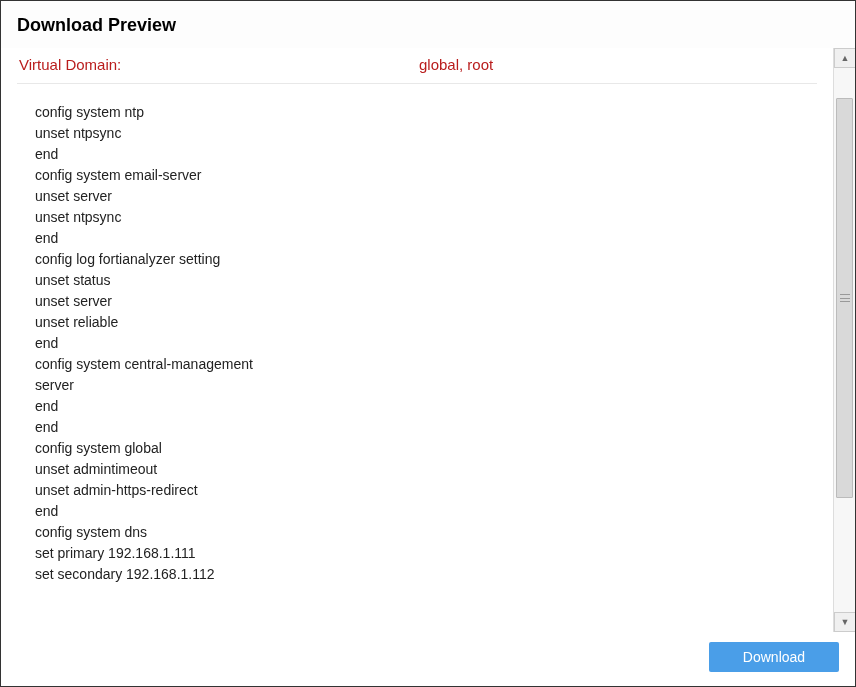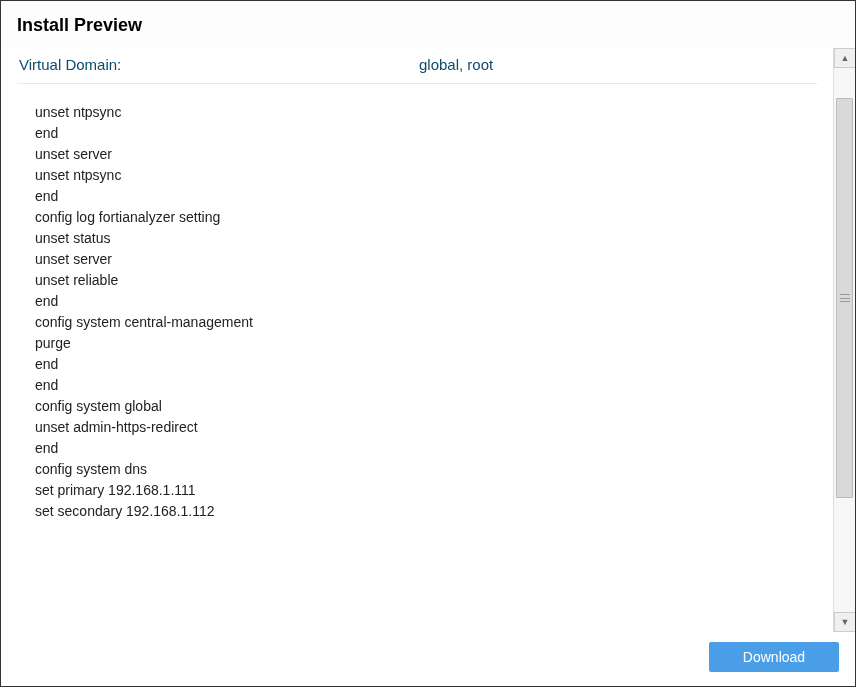--- a/index.html
+++ b/index.html
@@ -42,21 +42,21 @@
       top: 0;
       bottom: 0;
       overflow: hidden;
       padding: 0 16px;
     }
     .vdom-row {
       display: flex;
       padding: 8px 2px 10px 2px;
       border-bottom: 1px solid #e8e8e8;
       font-size: 15px;
-      color: #0c4a6e;
+      color: #b91c1c;
     }
     .vdom-label {
       width: 400px;
     }
     .vdom-value {
       flex: 1;
     }
     .config-lines {
       padding: 18px 0 0 18px;
       font-size: 14px;
@@ -142,45 +142,48 @@
     }
     .btn-warning {
       background: #eea647;
     }
   </style>
 </head>
 <body>
 
 <div class="dialog">
   <div class="dialog-header">
-    <div class="dialog-title">Install Preview</div>
+    <div class="dialog-title">Download Preview</div>
   </div>
 
   <div class="dialog-body">
     <div class="scroll-area">
       <div class="vdom-row">
         <div class="vdom-label">Virtual Domain:</div>
         <div class="vdom-value">global, root</div>
       </div>
       <div class="config-lines" id="config-lines">
+          <div class="config-line">config system ntp</div>
           <div class="config-line">unset ntpsync</div>
           <div class="config-line">end</div>
+          <div class="config-line">config system email-server</div>
           <div class="config-line">unset server</div>
           <div class="config-line">unset ntpsync</div>
           <div class="config-line">end</div>
           <div class="config-line">config log fortianalyzer setting</div>
           <div class="config-line">unset status</div>
           <div class="config-line">unset server</div>
           <div class="config-line">unset reliable</div>
           <div class="config-line">end</div>
           <div class="config-line">config system central-management</div>
-          <div class="config-line">purge</div>
+          <div class="config-line">server</div>
           <div class="config-line">end</div>
           <div class="config-line">end</div>
           <div class="config-line">config system global</div>
+          <div class="config-line">unset admintimeout</div>
           <div class="config-line">unset admin-https-redirect</div>
           <div class="config-line">end</div>
           <div class="config-line">config system dns</div>
           <div class="config-line">set primary 192.168.1.111</div>
           <div class="config-line">set secondary 192.168.1.112</div>
         </div>
     </div>
 
     <div class="scrollbar">
       <div class="sb-button">

